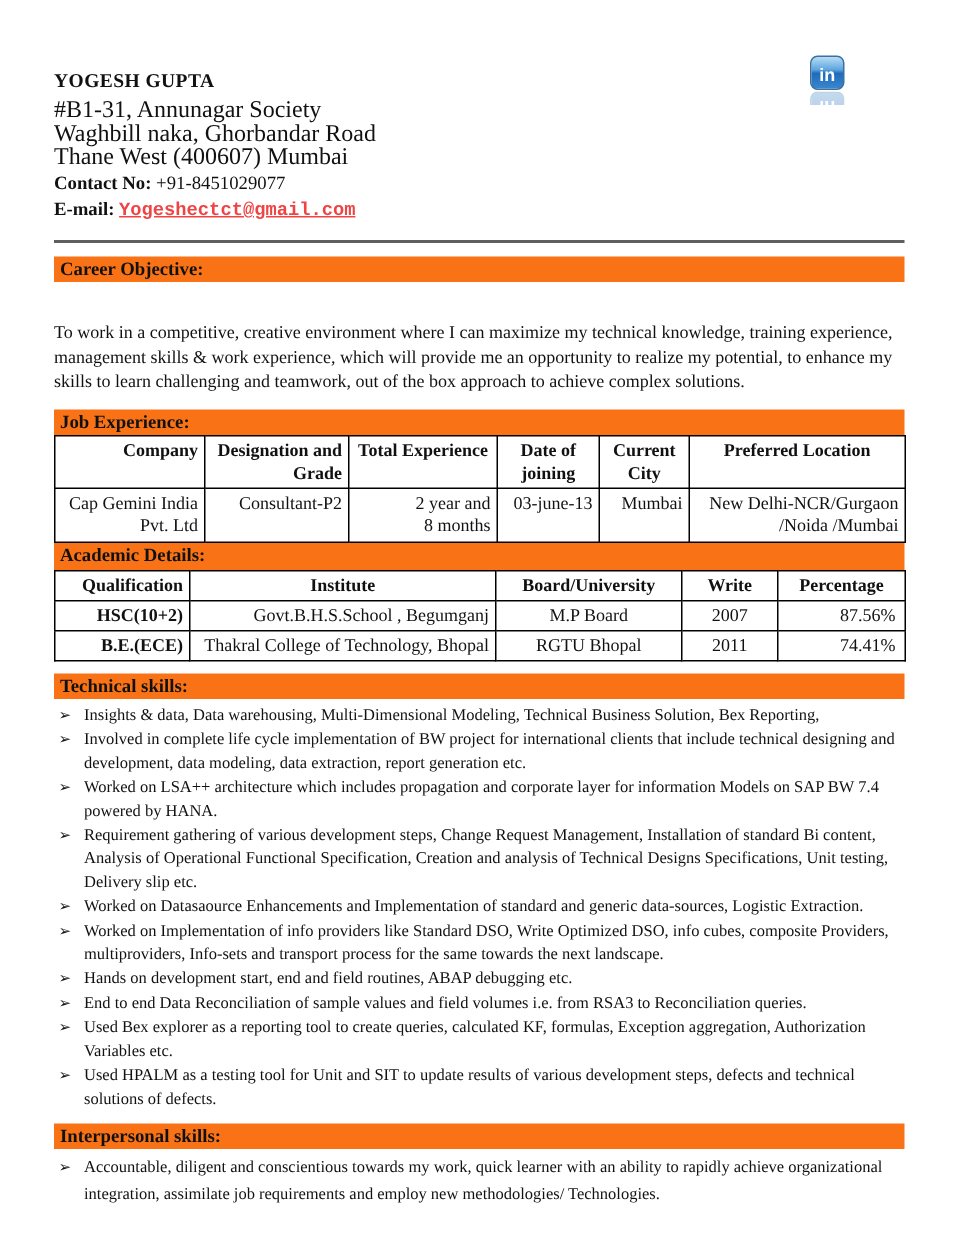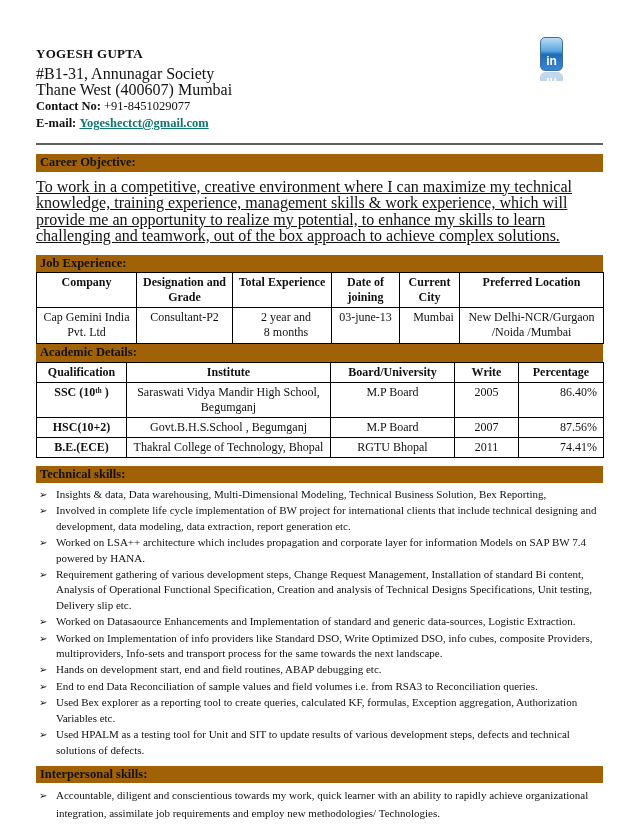--- a/index.html
+++ b/index.html
@@ -11,61 +11,61 @@
     position:relative;
     overflow:hidden;
   }
   .page { position:relative; width:638px; height:826px; padding:46px 35px 0 36px; background:#fff; }
 
   
   .hdr-name { font-size:13px; font-weight:bold; letter-spacing:.3px; margin-bottom:4px; }
   .hdr-line { font-size:16px; line-height:15.5px; }
   .hdr-contact { font-size:12.5px; line-height:16px; margin-top:1px; }
   .bold { font-weight:bold; }
-  .email-link { color:#0f766e; font-weight:bold; text-decoration:underline; cursor:pointer; }
+  .email-link { color:#ef4444; font-weight:bold; text-decoration:underline; cursor:pointer;font-family:Liberation Mono, monospace; }
 
   
   .li-wrap { position:absolute; left:540px; top:37px; width:23px; }
   .li-badge {
-    width:23px; height:34px; border-radius:5px;
+    width:23px; height:23px; border-radius:5px;
     background:linear-gradient(180deg,#b8dcf4 0%,#5ea6de 40%,#1e6cba 52%,#3a86cf 100%);
     border:1px solid #39719f;
     color:#fff; font-family:"Liberation Sans","DejaVu Sans",sans-serif;
     font-weight:bold; font-size:12px; line-height:12px;
     display:flex; align-items:flex-end; justify-content:center;
     padding-bottom:3px;
   }
   .li-reflection { height:9px; overflow:hidden; margin-top:1px; opacity:.3; filter:blur(.4px); }
   .li-reflection .li-badge { transform:scaleY(-1); }
 
   .rule { border-top:2px solid #5f5f5f; margin:12px 0 9px 0; }
 
   
   .bar {
-    background:#a16207;
+    background:#f97316;
     font-size:12.5px; font-weight:bold;
     padding:1px 5px 2px 4px;
     line-height:14.5px;
   }
   .mt-job { margin-top:10px; }
   .mt-acad { margin-top:0; }
   .mt-tech { margin-top:8px; }
   .mt-inter { margin-top:8px; }
 
   
-  .objective { font-size:16px; line-height:16.5px; margin-top:7px;text-decoration:underline; }
+  .objective { font-size:12px; line-height:16.5px; margin-top:25px; }
 
   
   table { border-collapse:collapse; width:567px; table-layout:fixed; }
   th, td {
     border:1px solid #000;
     font-size:12px; line-height:15px;
     vertical-align:top; padding:2px 4px;
     white-space:pre-line;
-    font-weight:normal; text-align:center;
+    font-weight:normal; text-align:right;
   }
   th { font-weight:bold; }
   .ac { text-align:center; }
   .ar { text-align:right; padding-right:6px; }
   .indent { padding-left:12px; }
   .qual { font-weight:bold; }
   .job-data td { height:36px; }
   .acad-r1 td { height:33px; }
 
   
@@ -92,20 +92,21 @@
     <div class="li-reflection">
       <div class="li-badge">
           <span>in</span>
         </div>
     </div>
   </div>
 
   <div>
     <div class="hdr-name">YOGESH GUPTA</div>
     <div class="hdr-line">#B1-31, Annunagar Society</div>
+    <div class="hdr-line">Waghbill naka, Ghorbandar Road</div>
     <div class="hdr-line">Thane West (400607) Mumbai</div>
     <div class="hdr-contact"><span class="bold">Contact No:</span> <span>+91-8451029077</span></div>
     <div class="hdr-contact"><span class="bold">E-mail:</span> <a class="email-link">Yogeshectct@gmail.com</a></div>
   </div>
 
   <div class="rule"></div>
 
   <div class="bar">Career Objective:</div>
   <p class="objective">To work in a competitive, creative environment where I can maximize my technical knowledge, training experience, management skills &amp; work experience, which will provide me an opportunity to realize my potential, to enhance my skills to learn challenging and teamwork, out of the box approach to achieve complex solutions.</p>
 
@@ -152,28 +153,20 @@
         <col style="width:85px">
     </colgroup>
     <tbody>
         <tr>
       <th>Qualification</th>
       <th class="ac">Institute</th>
       <th class="ac">Board/University</th>
       <th class="ac">Write</th>
       <th class="ac">Percentage</th>
     </tr>
-    <tr class="acad-r1">
-      <td class="qual">SSC (10ᵗʰ )</td>
-      <td>Saraswati Vidya Mandir High School,
-Begumganj</td>
-      <td class="ac">M.P Board</td>
-      <td class="ac">2005</td>
-      <td class="ar">86.40%</td>
-    </tr>
     <tr>
       <td class="qual">HSC(10+2)</td>
       <td>Govt.B.H.S.School , Begumganj</td>
       <td class="ac">M.P Board</td>
       <td class="ac">2007</td>
       <td class="ar">87.56%</td>
     </tr>
     <tr>
       <td class="qual">B.E.(ECE)</td>
       <td>Thakral College of Technology, Bhopal</td>

